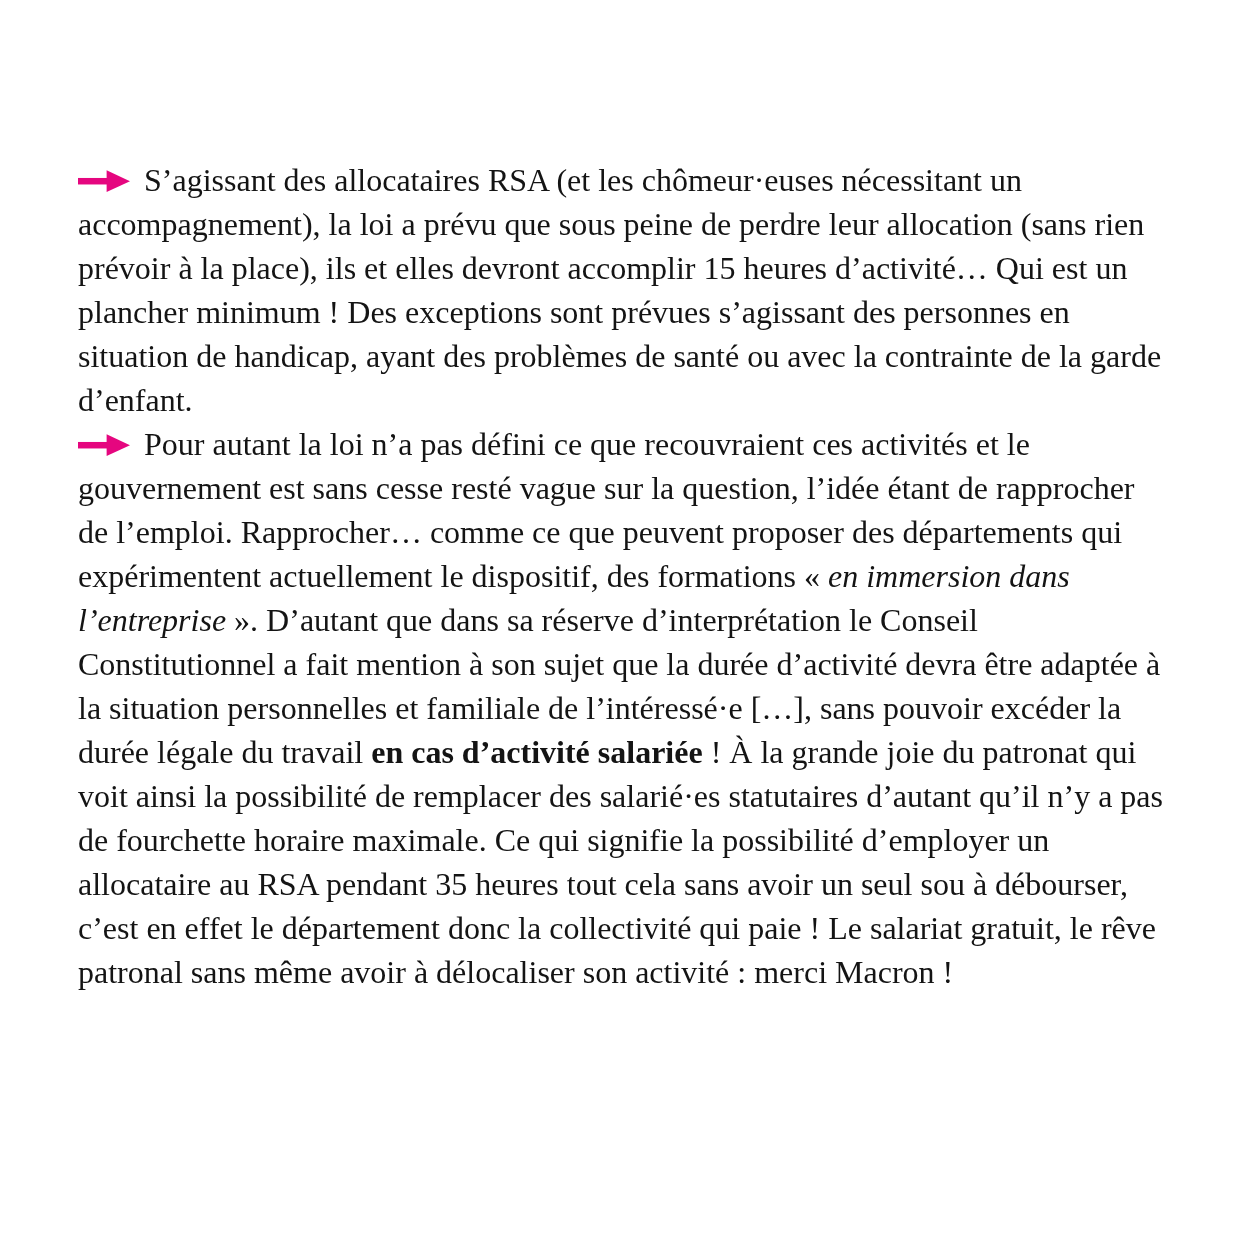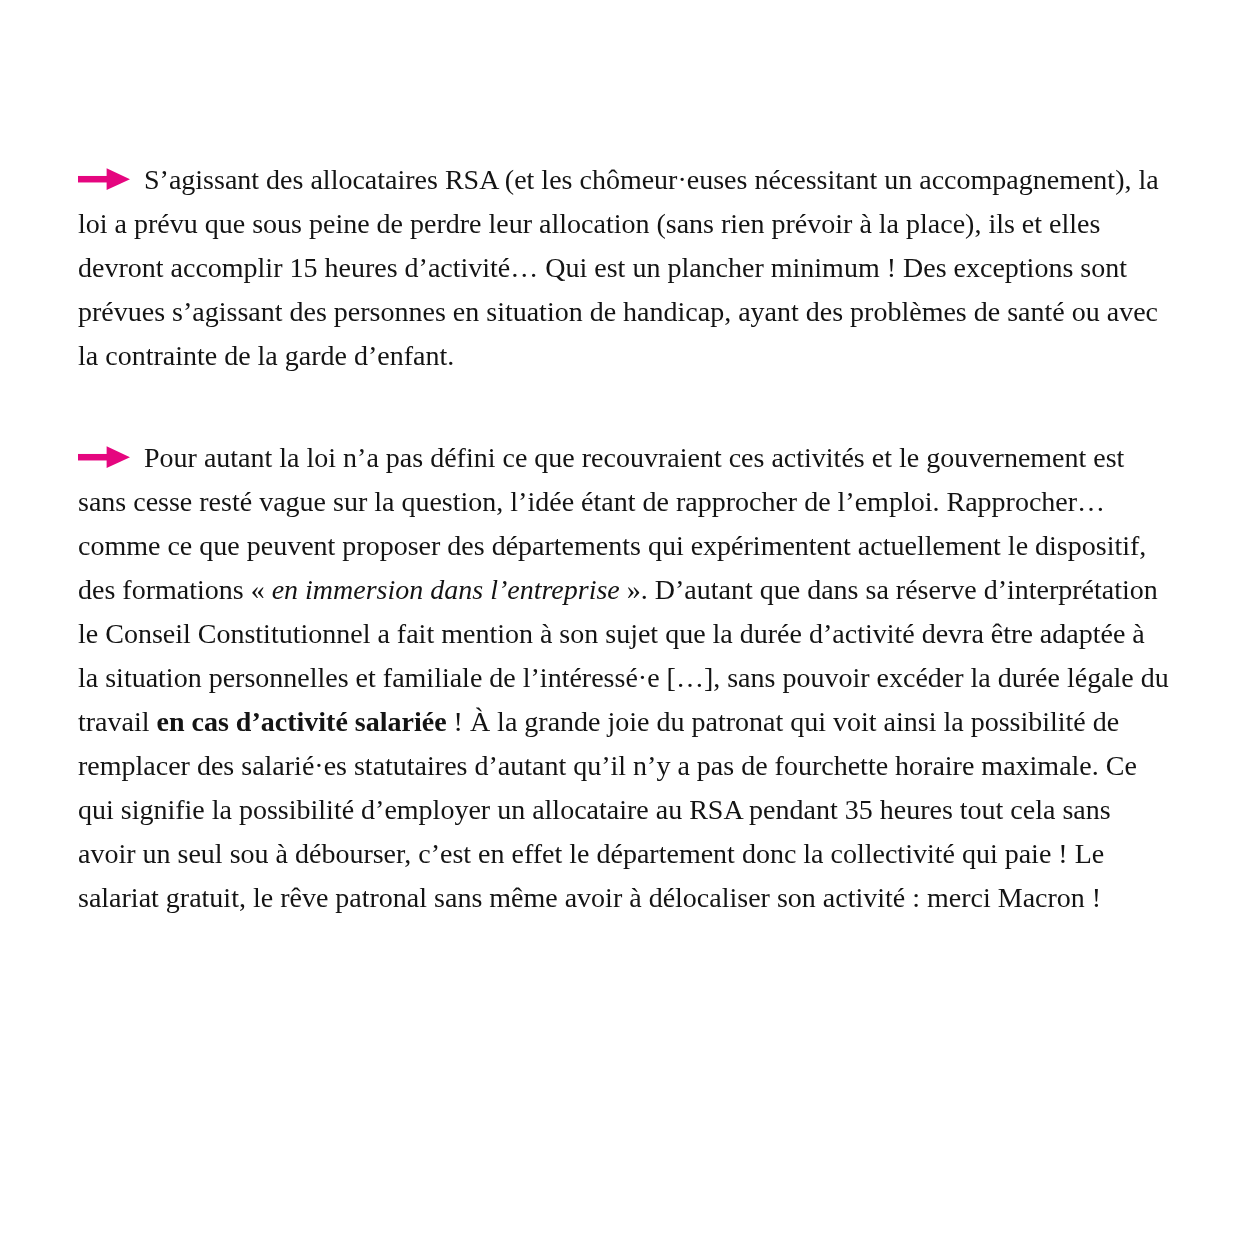--- a/index.html
+++ b/index.html
@@ -14,30 +14,29 @@
     background: #ffffff;
     overflow: hidden;
     box-sizing: border-box;
   }
   .doc-body {
     position: absolute;
     left: 78px;
     top: 158px;
     width: 1092px;
     font-family: "Liberation Serif", "DejaVu Serif", serif;
-    font-size: 28px;
+    font-size: 32px;
     line-height: 44px;
     color: #141414;
     text-align: left;
   }
   .paragraph {
     margin: 0;
   }
   .paragraph + .paragraph {
-    margin-top: 58px;
   }
   .arrow-marker {
     display: inline-block;
     width: 52px;
     height: 26px;
     margin-right: 14px;
     vertical-align: -3px;
   }
   .arrow-marker svg {
     display: block;

